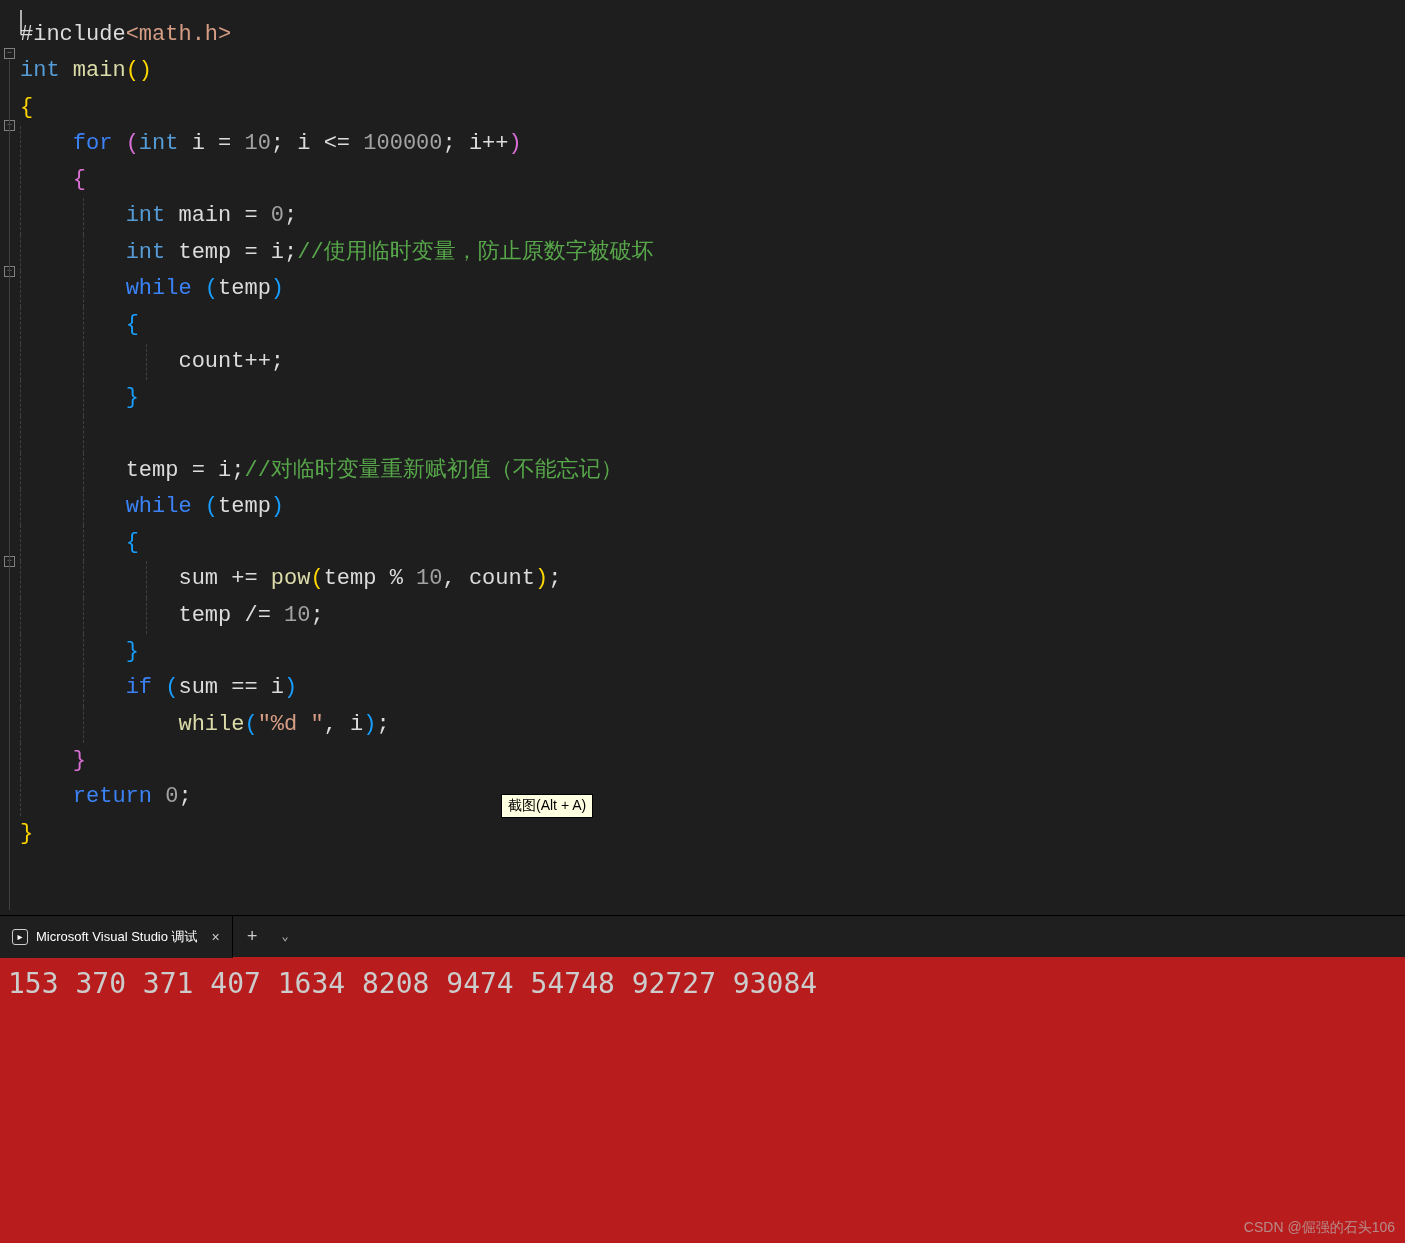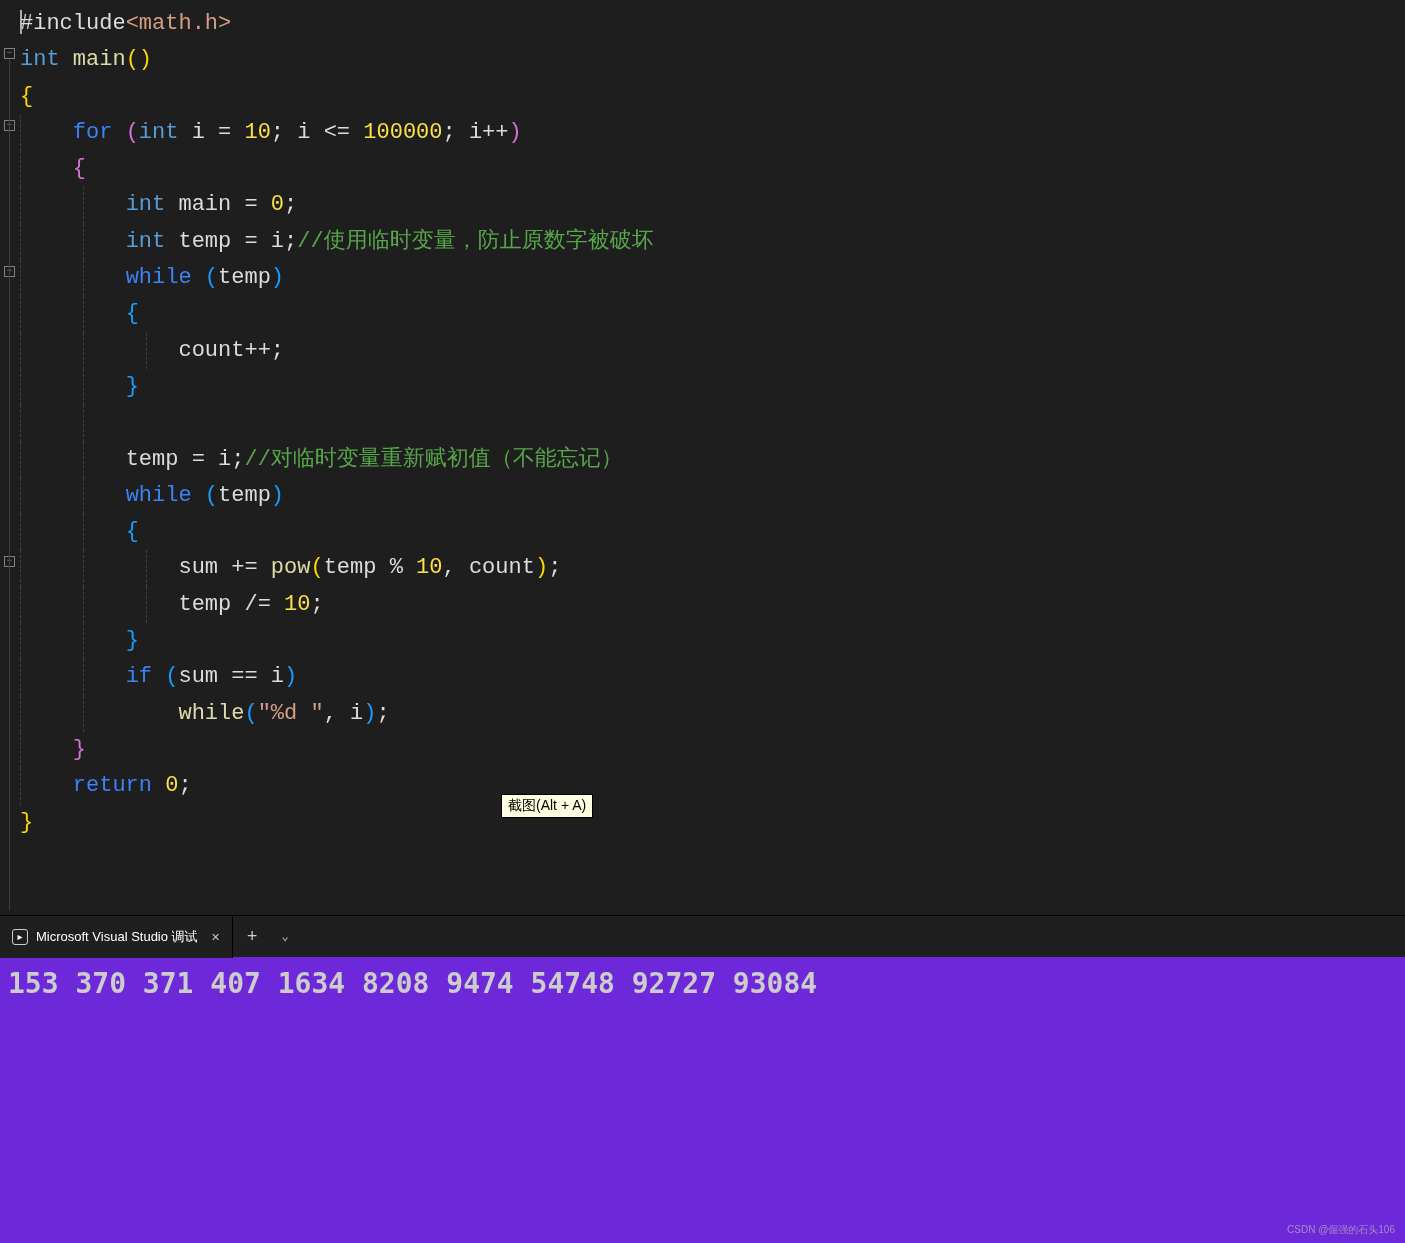--- a/index.html
+++ b/index.html
@@ -38,21 +38,21 @@
       cursor: pointer;
     }
     .fold-line {
       position: absolute;
       left: 9px;
       width: 1px;
       background: #404040;
     }
     .code-area {
       flex: 1;
-      padding-top: 6px;
+      padding-top: 17px;
       position: relative;
     }
     .code-line {
       height: 36.3px;
       line-height: 36.3px;
       white-space: pre;
       position: relative;
     }
     .guide {
       display: inline-block;
@@ -62,21 +62,21 @@
       position: absolute;
     }
     .g1 { left: 0px; }
     .g2 { left: 63px; }
     .g3 { left: 126px; }
     
     .kw-blue { color: #569cd6; }
     .kw-purple { color: #3b82f6; }
     .fn-yellow { color: #dcdcaa; }
     .str-red { color: #d69d85; }
-    .num-green { color: #fde047; }
+    .num-green { color: #a3a3a3; }
     .comment { color: #57a64a; }
     .paren-yellow { color: #ffd700; }
     .paren-pink { color: #da70d6; }
     .paren-blue { color: #179fff; }
     .plain { color: #dcdcdc; }
     
     .tooltip {
       position: absolute;
       background: #ffffe1;
       border: 1px solid #000;
@@ -133,35 +133,35 @@
       cursor: pointer;
     }
     .tab-dropdown {
       color: #ccc;
       padding: 0 10px;
       font-size: 12px;
       cursor: pointer;
     }
     
     .console {
-      background: #6d28d9;
+      background: #b91c1c;
       color: #cccccc;
       font-family: Consolas, monospace;
       font-size: 28px;
       padding: 10px 8px;
       height: 286px;
-      font-weight: bold;
+      font-weight: normal;
     }
     
     .watermark {
       position: absolute;
       bottom: 6px;
       right: 10px;
       color: #b8b8b8;
-      font-size: 10px;
+      font-size: 14px;
       font-family: 'Microsoft YaHei', sans-serif;
       opacity: 0.7;
     }
     
     .caret {
       position: absolute;
       left: 0;
       top: 10px;
       width: 2px;
       height: 24px;

